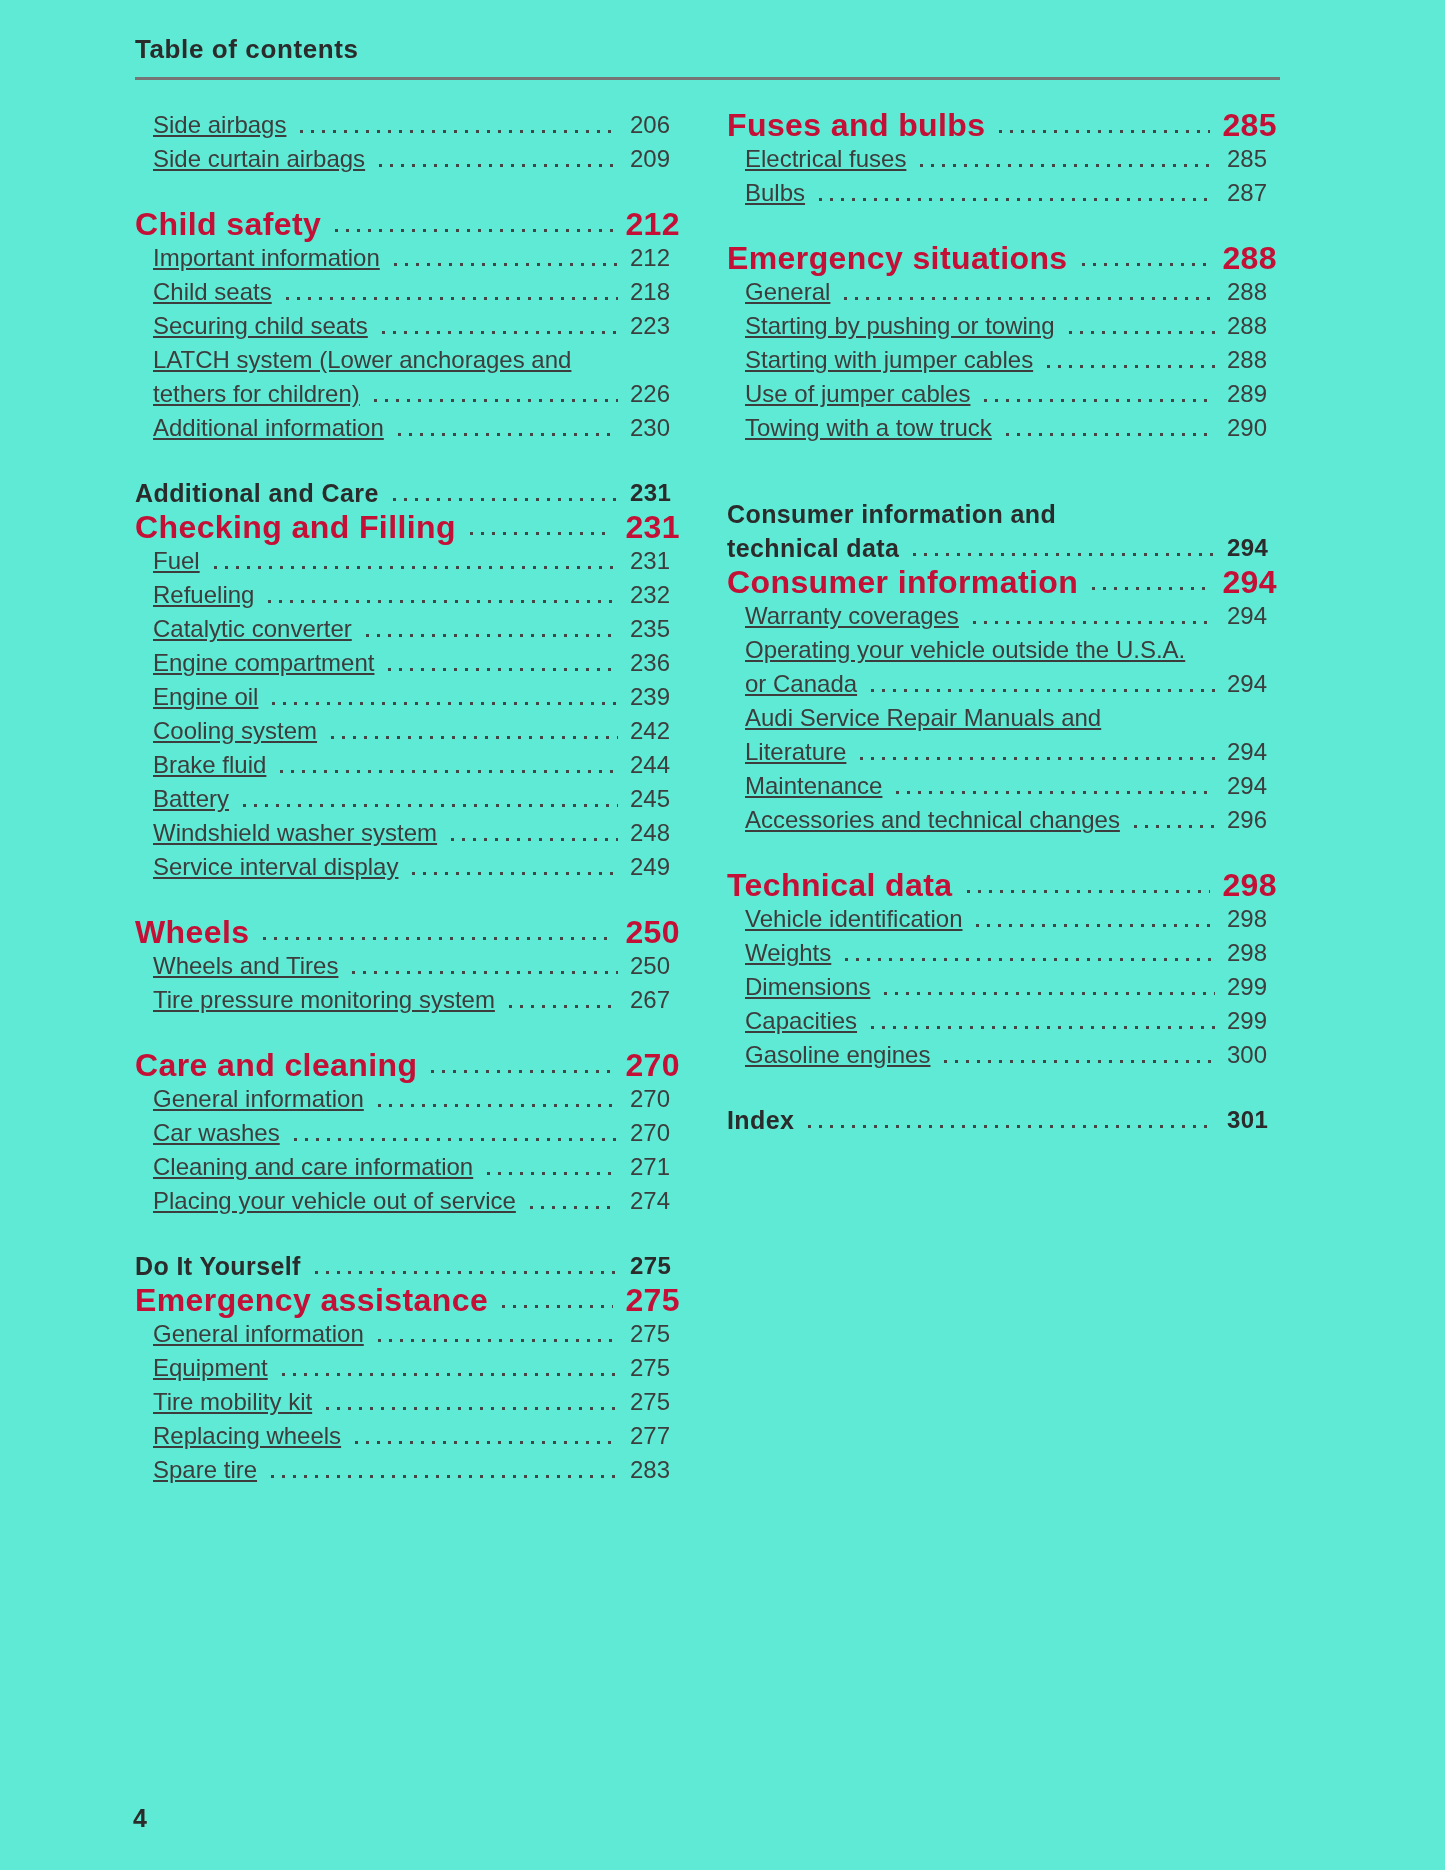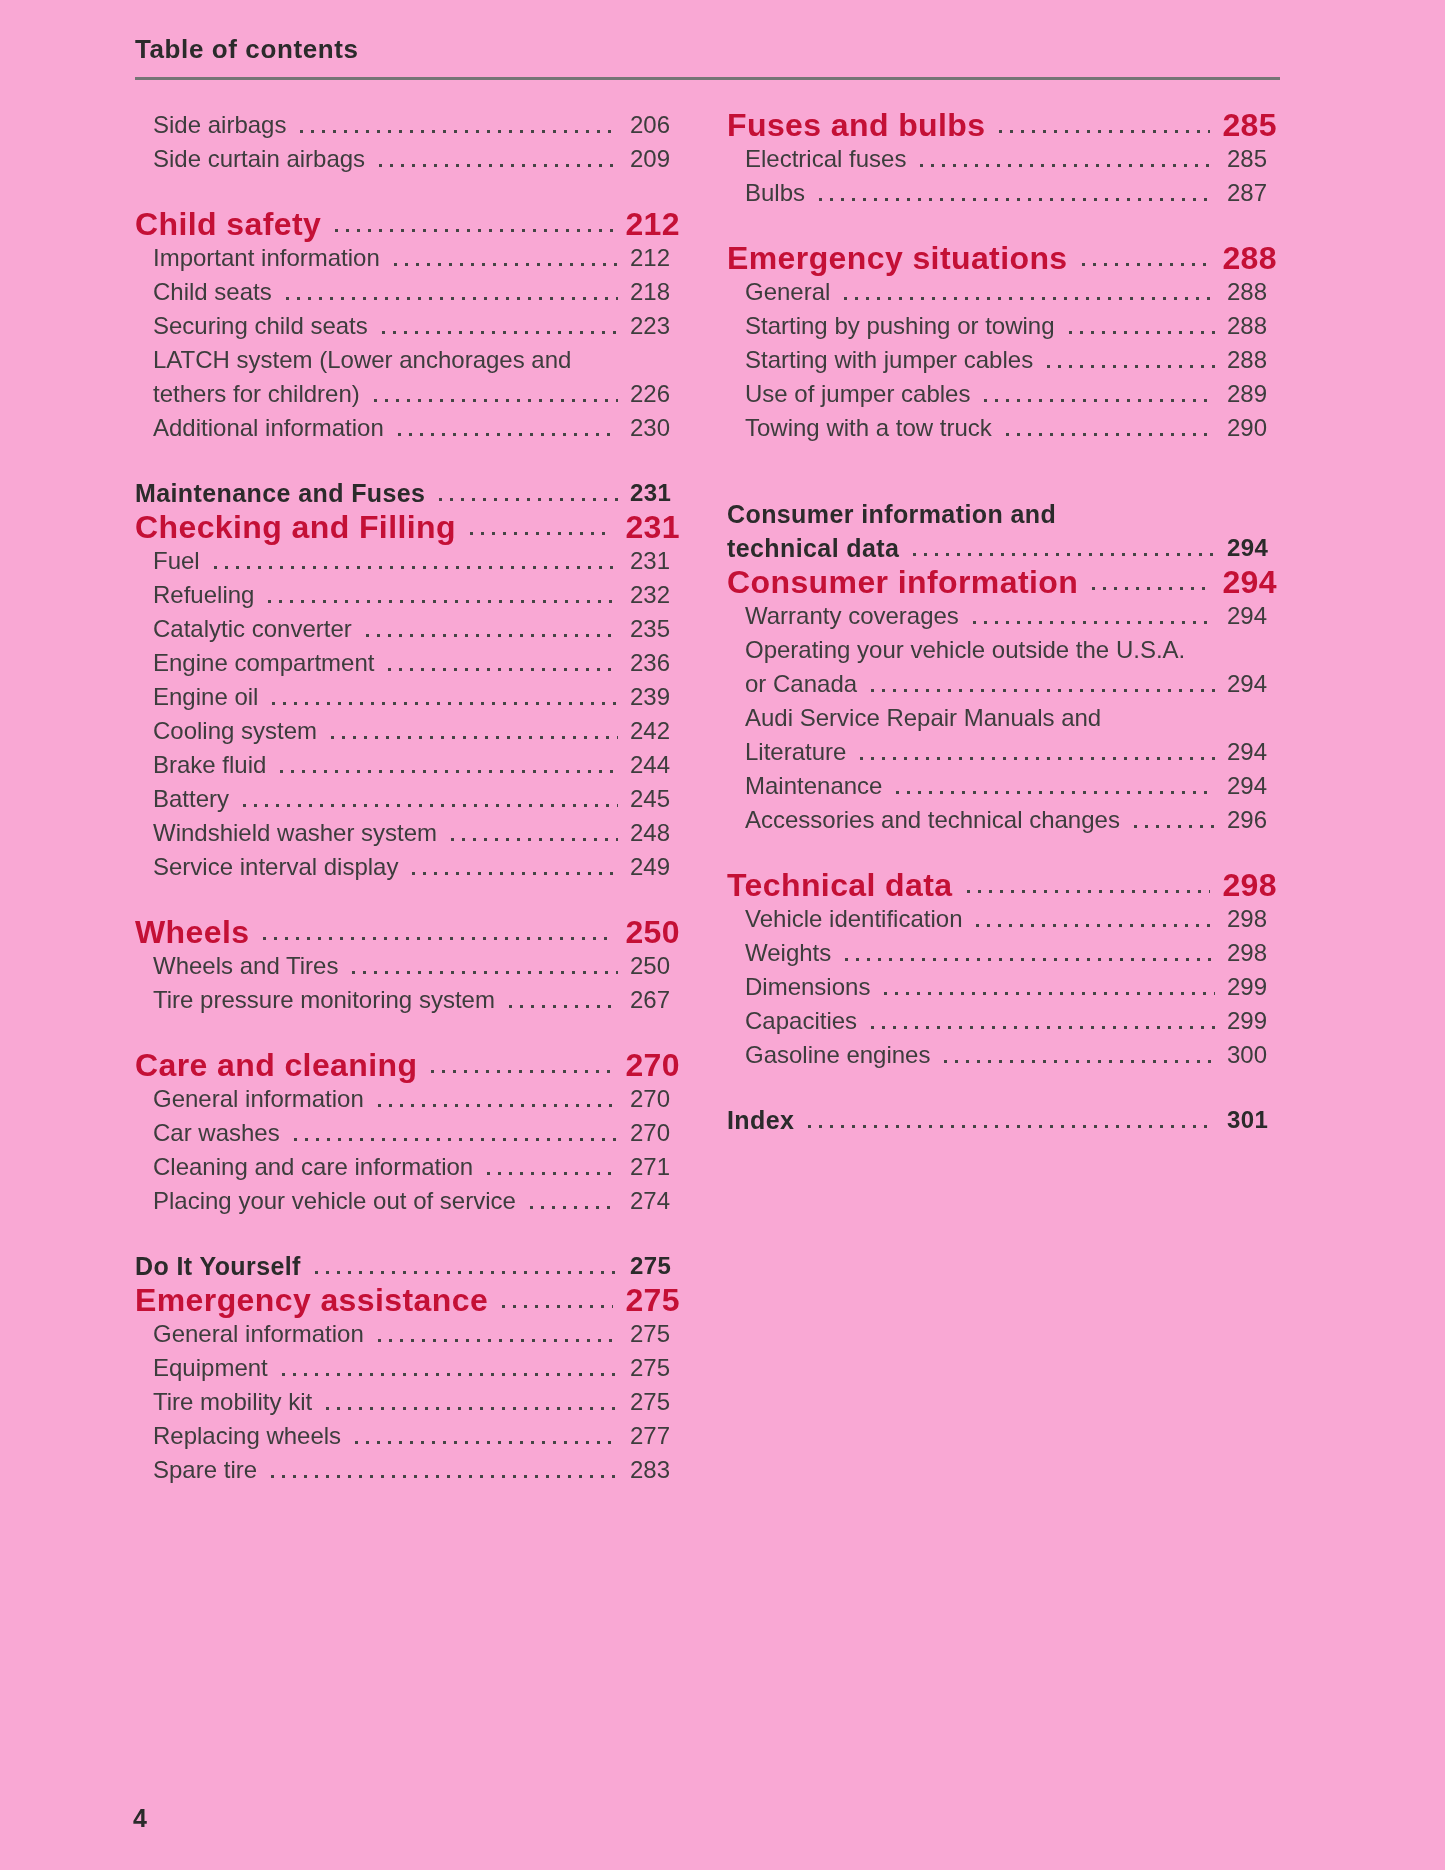--- a/index.html
+++ b/index.html
@@ -5,21 +5,21 @@
   html, body {
     margin: 0;
     padding: 0;
     background: #fcfcfc;
     font-family: "Liberation Sans", sans-serif;
   }
   .page {
     position: relative;
     width: 1445px;
     height: 1870px;
-    background: #f9a8d4;
+    background: #5eead4;
     overflow: hidden;
     color: #3d3d3d;
   }
   .page-header {
     position: absolute;
     left: 135px;
     top: 34px;
     width: 1145px;
   }
   .page-title {
@@ -44,21 +44,21 @@
   .toc-col.right { width: 550px; margin-left: 47px; }
   .toc-section + .toc-section { margin-top: 31px; }
   .toc-section.gap-large { margin-top: 52px; }
   .toc-row {
     display: flex;
     line-height: 34px;
     font-size: 24px;
     white-space: nowrap;
   }
   .toc-row .label { flex: 0 0 auto; }
-  .toc-row.item .label { padding-left: 18px; }
+  .toc-row.item .label { padding-left: 18px; text-decoration: underline; }
   .toc-row.head-red .label,
   .toc-row.head-red .page-num {
     color: var(--accent, #c41036);
     font-weight: bold;
     letter-spacing: 0.4px;
     font-size: 32px;
   }
   .toc-row.head-dark .label,
   .toc-row.head-dark .page-num {
     color: #2b2b2b;
@@ -140,21 +140,21 @@
             <span class="page-num">226</span>
           </div>
           <div class="toc-row item">
             <span class="label">Additional information</span>
             <span class="dots"></span>
             <span class="page-num">230</span>
           </div>
         </div>
         <div class="toc-section">
           <div class="toc-row head-dark">
-            <span class="label">Maintenance and Fuses</span>
+            <span class="label">Additional and Care</span>
             <span class="dots"></span>
             <span class="page-num">231</span>
           </div>
           <div class="toc-row head-red">
             <span class="label">Checking and Filling</span>
             <span class="dots"></span>
             <span class="page-num">231</span>
           </div>
           <div class="toc-row item">
             <span class="label">Fuel</span>

